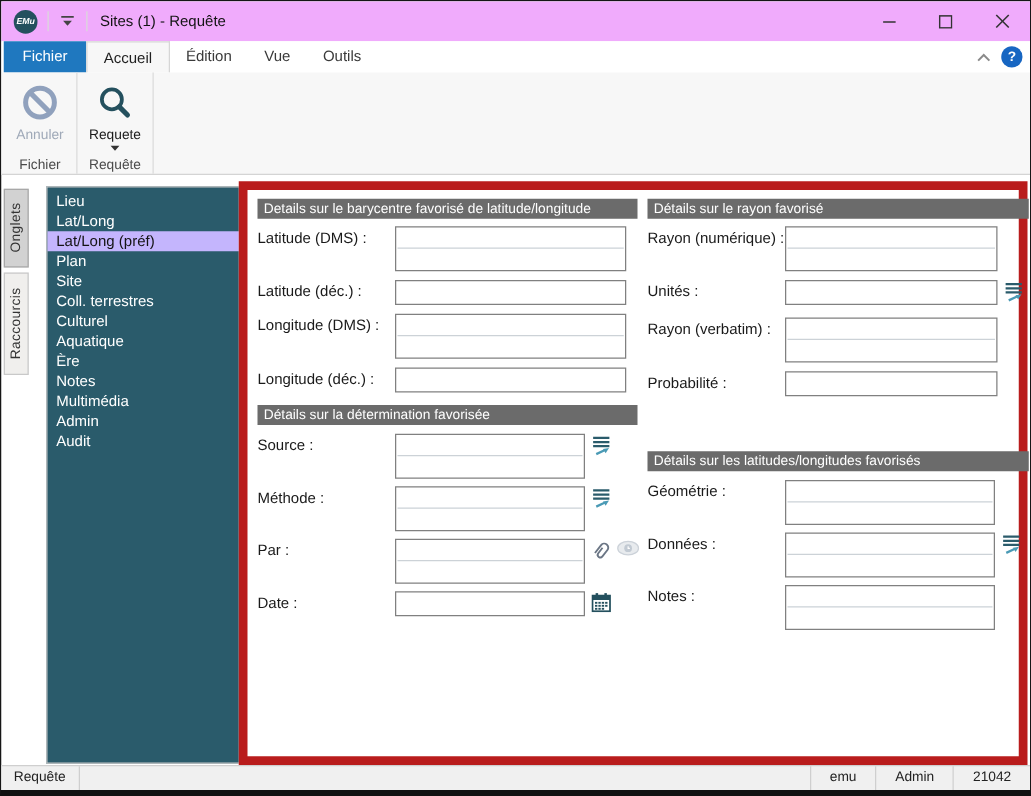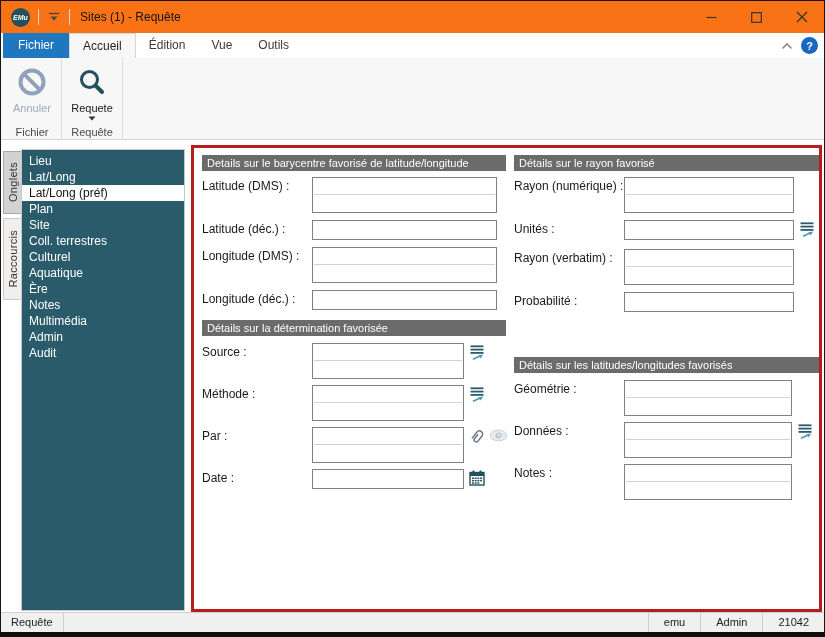--- a/index.html
+++ b/index.html
@@ -4,21 +4,21 @@
 <style>
   html,body{margin:0;padding:0;background:#ffffff;}
   *{box-sizing:border-box;}
   .window{
     position:relative;width:825px;height:637px;
     border:1px solid #161616;border-bottom:5px solid #101010;
     background:#ffffff;overflow:hidden;
     font-family:"Liberation Sans", sans-serif;color:#1a1a1a;
   }
   
-  .titlebar{position:absolute;left:0;top:0;width:823px;height:32px;background:#f97316;display:flex;align-items:center;}
+  .titlebar{position:absolute;left:0;top:0;width:823px;height:32px;background:#f0abfc;display:flex;align-items:center;}
   .app-logo{width:19px;height:19px;border-radius:50%;background:#24505e;color:#fff;
     font-size:7px;font-style:italic;font-weight:bold;display:flex;align-items:center;justify-content:center;margin-left:10px;}
   .tb-sep{width:1px;height:16px;background:#d9d9d9;margin:0 8px;}
   .qat-btn{display:flex;align-items:center;justify-content:center;width:14px;height:16px;}
   .title-text{font-size:12px;color:#141414;margin-left:2px;}
   .win-controls{position:absolute;right:0;top:0;height:32px;display:flex;}
   .win-btn{width:45px;height:32px;display:flex;align-items:center;justify-content:center;}
   
   .tabrow{position:absolute;left:0;top:32px;width:823px;height:25px;background:#ffffff;display:flex;align-items:flex-end;}
   .rtab{height:25px;line-height:25px;padding:0 13px;font-size:12px;color:#3a3a3a;}
@@ -41,26 +41,26 @@
   .btn-cancel{width:54px;}
   .btn-query{width:56px;}
   
   .vtab{position:absolute;left:2px;width:20px;background:#f0efed;border:1px solid #c9c9c9;
     display:flex;align-items:center;justify-content:center;font-size:11px;color:#333;}
   .vtab span{writing-mode:vertical-rl;transform:rotate(180deg);letter-spacing:0.3px;}
   .vtab.active{background:#d2d2d2;border-color:#a8a8a8;}
   .vtab-onglets{top:150px;height:63px;}
   .vtab-racc{top:217px;height:82px;}
   
-  .sidebar-panel{position:absolute;left:20px;top:148px;width:164px;height:462px;
+  .sidebar-panel{position:absolute;left:36px;top:148px;width:164px;height:462px;
     background:#2a5b6b;border:1px solid #c8c8c8;padding-top:3px;}
   .sbitem{height:16px;line-height:16px;padding-left:7px;font-size:12px;color:#ffffff;cursor:default;}
-  .sbitem.sel{background:#ffffff;color:#141414;}
-  
-  .main-panel{position:absolute;left:190px;top:144px;width:631px;height:467px;background:#ffffff;border:3px solid #b91c1c;}
+  .sbitem.sel{background:#c4b5fd;color:#141414;}
+  
+  .main-panel{position:absolute;left:190px;top:144px;width:631px;height:467px;background:#ffffff;border:7px solid #b91c1c;}
   .sec{position:absolute;}
   .sec1{left:8px;top:7px;width:304px;}
   .sec2{left:320px;top:7px;width:305px;}
   .sec3{left:8px;top:172px;width:304px;}
   .sec4{left:320px;top:172px;width:305px;margin-top:37px;}
   .sec-header{height:16px;line-height:16px;background:#6b6b6b;color:#ffffff;font-size:11px;padding-left:5px;
     white-space:nowrap;overflow:hidden;}
   .sec-body{padding-top:6px;}
   .sec3 .sec-body,.sec4 .sec-body{padding-top:7px;}
   .frow{display:flex;align-items:flex-start;margin-bottom:7px;}

